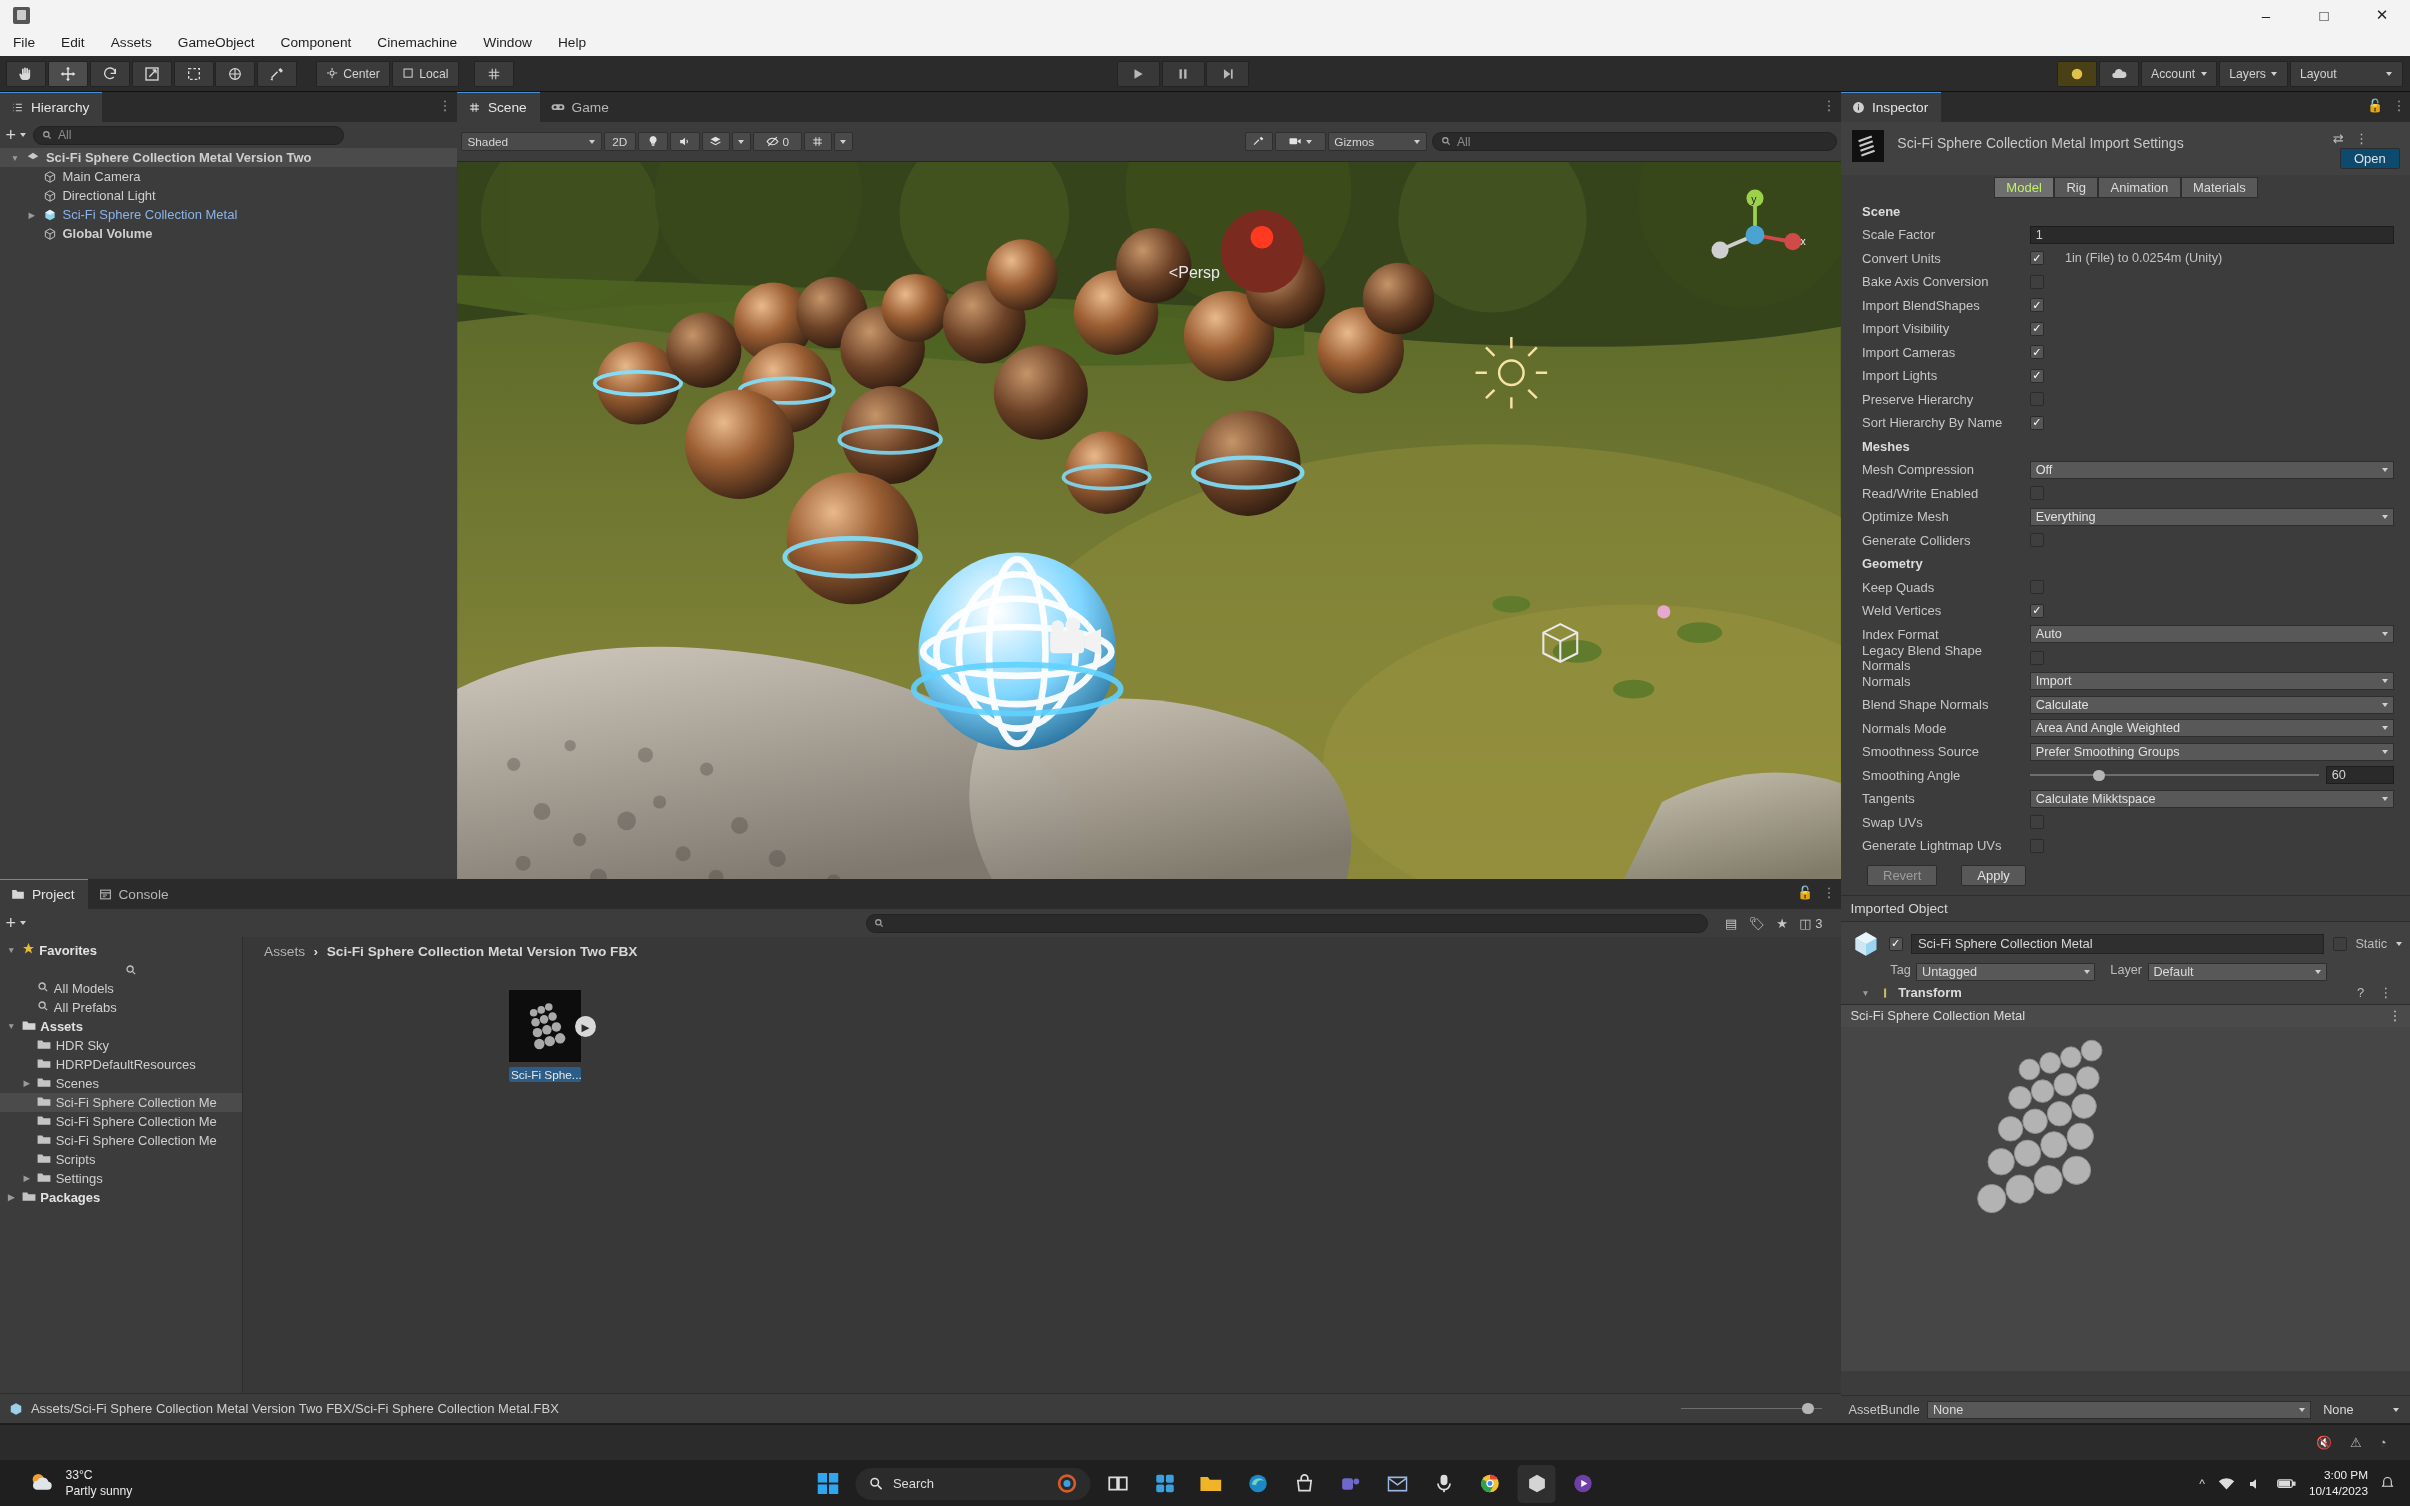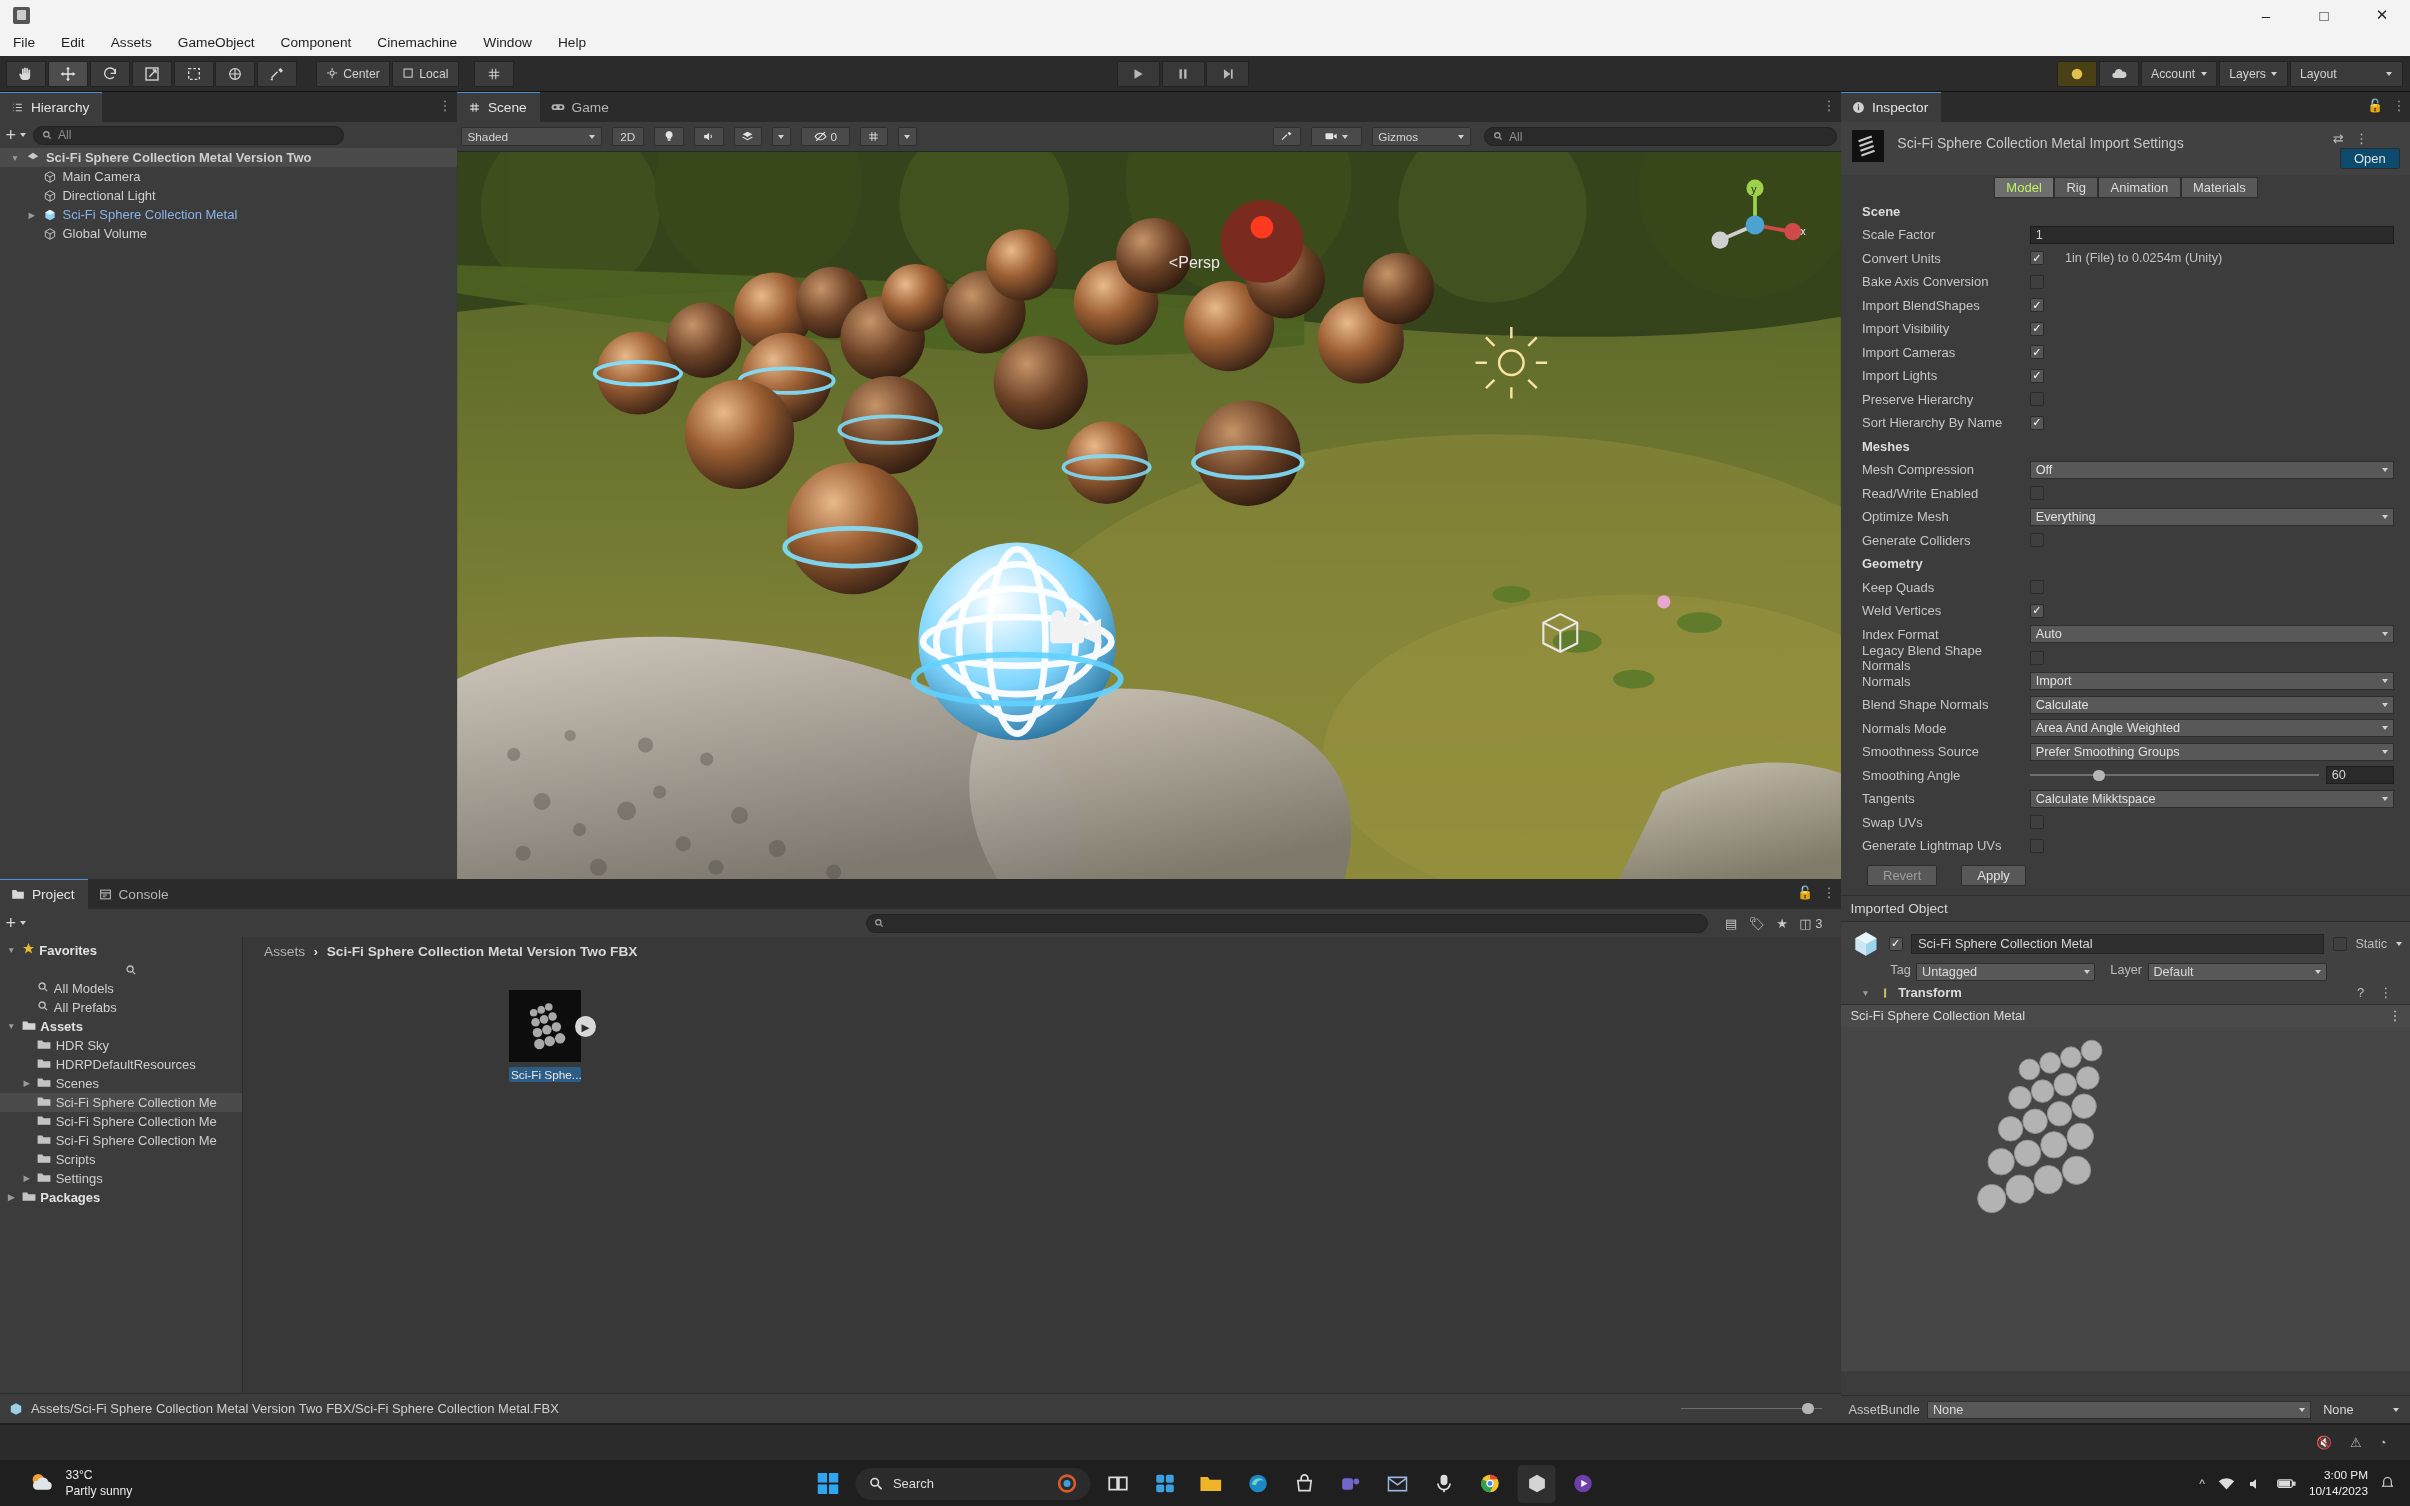--- a/index.html
+++ b/index.html
@@ -57,21 +57,21 @@
     display:flex; align-items:center; gap:5.6px; padding:0 7.5px; color:#8d8d8d; font-size:12.2px; }
   .hrow { height:19px; display:flex; align-items:center; gap:5.6px; font-size:13px; color:#cfcfcf;
     padding-left:5.6px; white-space:nowrap; }
   .hrow.sel { background:#4b4b4b; }
   .hrow.prefab { color:#8ab4e8; }
   .twisty { width:11.3px; color:#9a9a9a; font-size:8.5px; text-align:center; }
   .goicon { width:14px; height:14px; }
 
   
   #sceneview { left:457px; top:92px; width:1384px; height:787px; background:#2b2b2b; }
-  #scenetoolbar { height:30px; background:#3c3c3c; display:flex; align-items:center; gap:10px;
+  #scenetoolbar { height:40px; background:#3c3c3c; display:flex; align-items:center; gap:2px;
     padding:0 3.8px; border-bottom:0.9px solid #272727; }
   .sbtn { height:19px; background:#4a4a4a; border:0.9px solid #2e2e2e; border-radius:1.9px;
     color:#d6d6d6; font-size:11.8px; display:flex; align-items:center; justify-content:center;
     padding:0 5.6px; gap:4.7px; }
   #scenecanvas { position:relative; width:1384px; height:736px; overflow:hidden; }
 
   
   #project { left:0; top:879px; width:1841px; height:544px; background:#3c3c3c; }
   #projbar { height:28px; background:#3c3c3c; display:flex; align-items:center; padding:0 5.6px; gap:7.5px;}
   #projbody { display:flex; height:486px; }
@@ -356,21 +356,21 @@
             <path d="M12 3L4 7.5l8 4.5 8-4.5z" fill="#dff2fb"></path>
           </svg></span>
         <span style="font-weight: normal;">Sci-Fi Sphere Collection Metal</span>
       </div>
       <div class="hrow" style="padding-left: 26px;">
         <span class="twisty"></span>
         <span class="goicon"><svg width="14" height="14" viewBox="0 0 24 24" fill="none" stroke="#c2c2c2" stroke-width="1.7">
             <path d="M12 3l8 4.5v9L12 21l-8-4.5v-9z"></path>
             <path d="M4 7.5l8 4.5 8-4.5M12 12v9"></path>
           </svg></span>
-        <span style="font-weight: normal;">Global Volume</span>
+        <span style="font-weight: bold;">Global Volume</span>
       </div>
     </div>
 </div>
 
 <div class="panel" id="sceneview">
   <div class="tabstrip">
     <div class="tab sel">
       <svg width="13" height="13" viewBox="0 0 24 24" fill="none" stroke="#d6d6d6" stroke-width="2">
           <path d="M4 9h16M4 15h16M9 4v16M15 4v16"></path>
         </svg>

